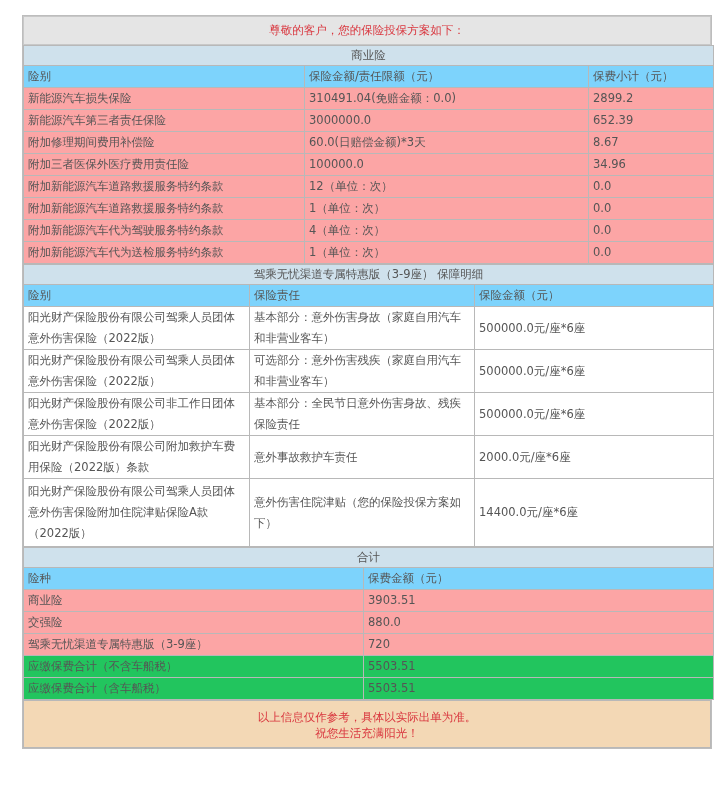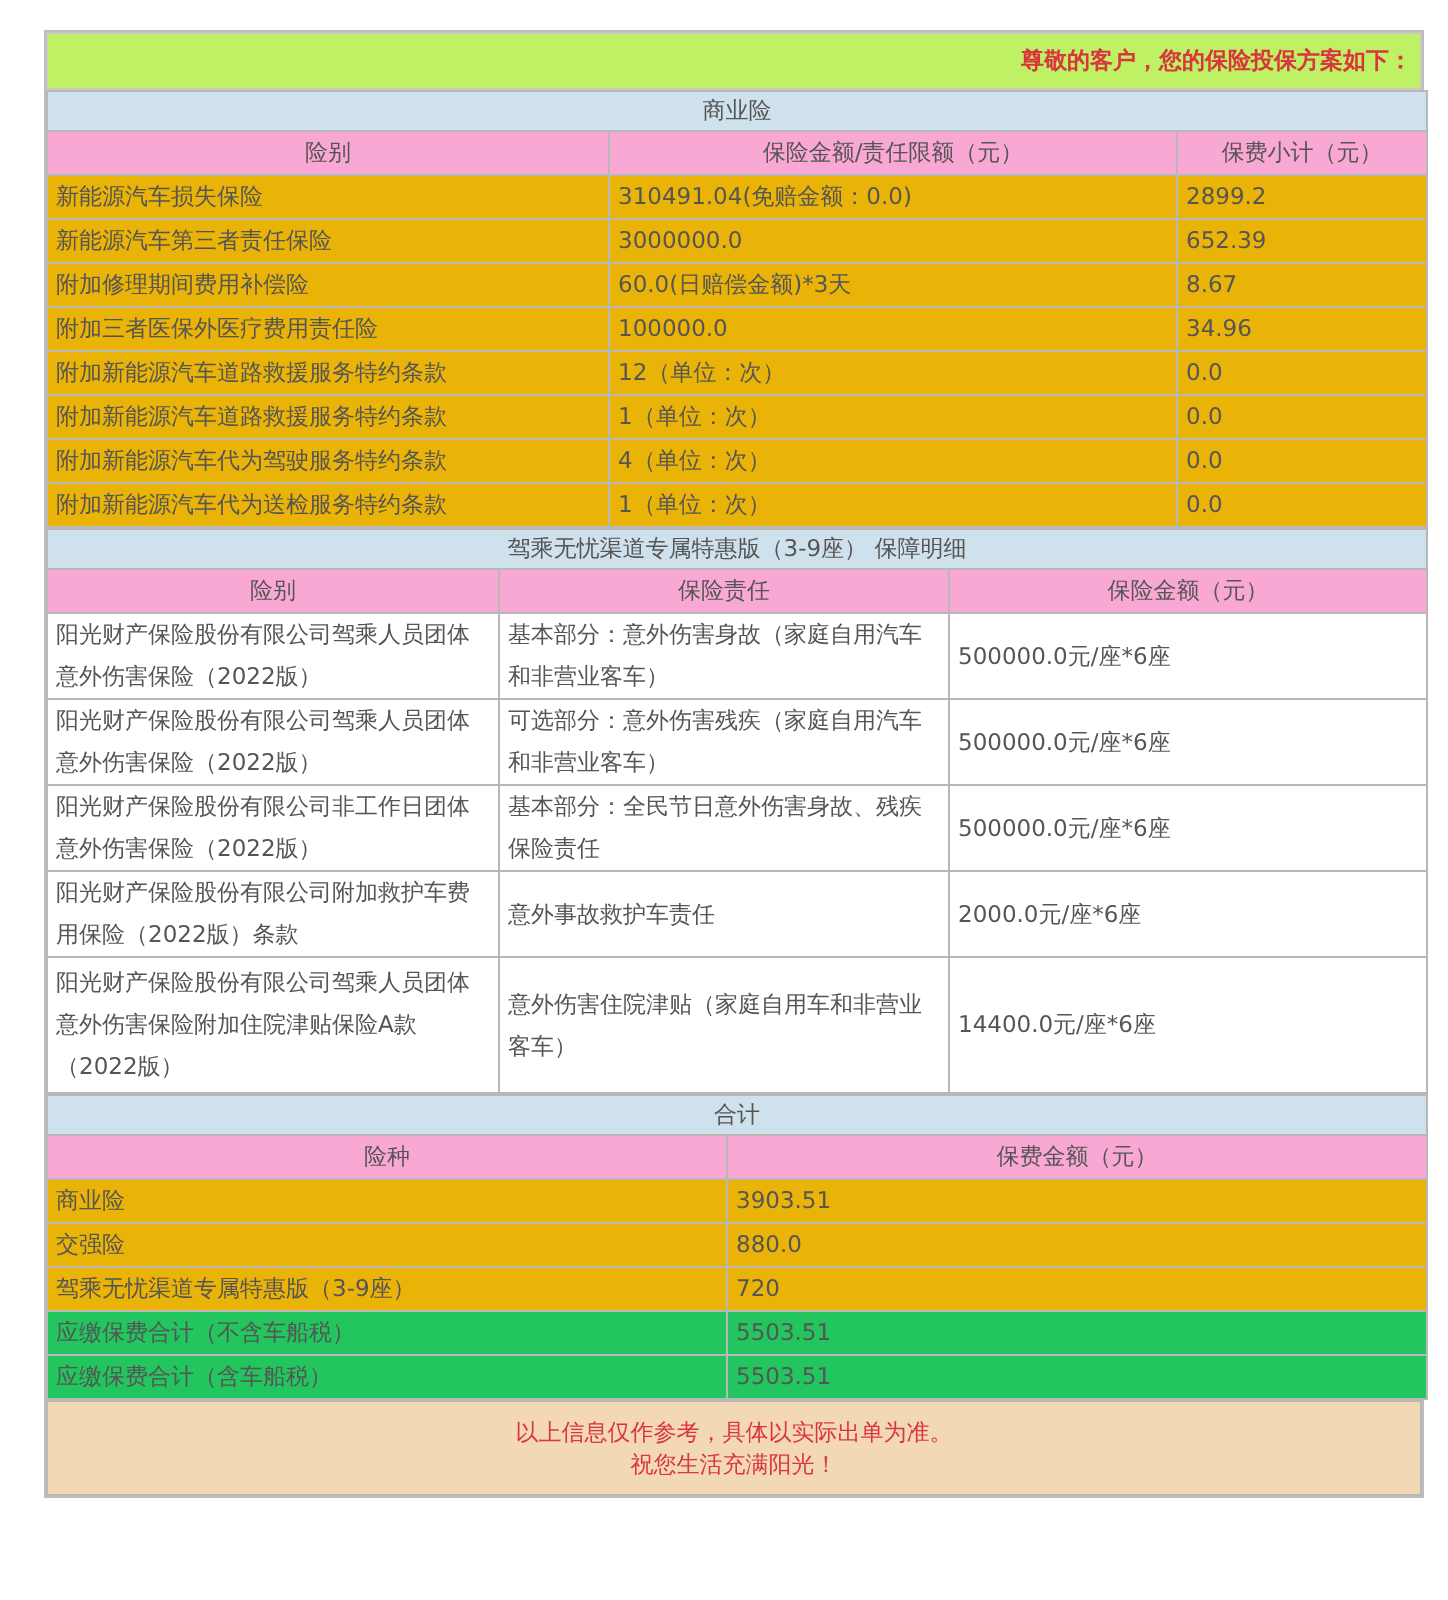--- a/index.html
+++ b/index.html
@@ -1,23 +1,23 @@
 <!DOCTYPE html>
 <html><head>
 <meta charset="utf-8">
 <style>
   html, body { margin: 0; padding: 0; background: #ffffff; }
   body { width: 724px; height: 800px; position: relative; font-family: "DejaVu Sans", "Liberation Sans", sans-serif; font-size: 11.5px; color: #444; }
   .wrap { position: absolute; left: 22px; top: 15px; width: 690px; border: 1px solid #bdbdbd; box-sizing: border-box; }
   table { border-collapse: collapse; width: 100%; table-layout: fixed; }
   td { border: 1px solid #b8b8b8; padding: 0 4px; vertical-align: middle; color: #555; line-height: 21px; overflow: hidden; }
-  .banner { background: #bef264; color: #d9363e; text-align: right; height: 27px; line-height: 27px; border-color: #c8c8c8; font-weight: bold; }
+  .banner { background: #e5e5e5; color: #d9363e; text-align: center; height: 27px; line-height: 27px; border-color: #c8c8c8; }
   .sec { background: #cfe1ec; color: #555; text-align: center; height: 19px; line-height: 19px; }
-  .colh td { background: #f9a8d4; height: 20px; text-align: center; }
-  .r1 td { height: 20px; background: #eab308; }
+  .colh td { background: #7dd3fc; height: 20px; }
+  .r1 td { height: 20px; background: #fca5a5; }
   .r2 td { height: 41px; line-height: 21px; background: #fff; }
   .r2.tall td { height: 67px; }
   .alt td { background: #22c55e; }
   .footer { background: #f3d8b5; color: #d9363e; text-align: center; height: 44px; line-height: 16px; padding-top: 2px; }
   .footer div { line-height: 16px; font-family: Liberation Serif, serif; }
 </style>
 </head>
 <body>
 
 <div class="wrap">
@@ -118,21 +118,21 @@
       <td>基本部分：全民节日意外伤害身故、残疾保险责任</td>
       <td>500000.0元/座*6座</td>
     </tr>
     <tr class="r2">
       <td>阳光财产保险股份有限公司附加救护车费用保险（2022版）条款</td>
       <td>意外事故救护车责任</td>
       <td>2000.0元/座*6座</td>
     </tr>
     <tr class="r2 tall">
       <td>阳光财产保险股份有限公司驾乘人员团体意外伤害保险附加住院津贴保险A款（2022版）</td>
-      <td>意外伤害住院津贴（家庭自用车和非营业客车）</td>
+      <td>意外伤害住院津贴（您的保险投保方案如下）</td>
       <td>14400.0元/座*6座</td>
     </tr>
   </tbody>
     </table>
 
   <table>
     <colgroup>
         <col style="width:340px">
         <col style="width:350px">
       </colgroup>

